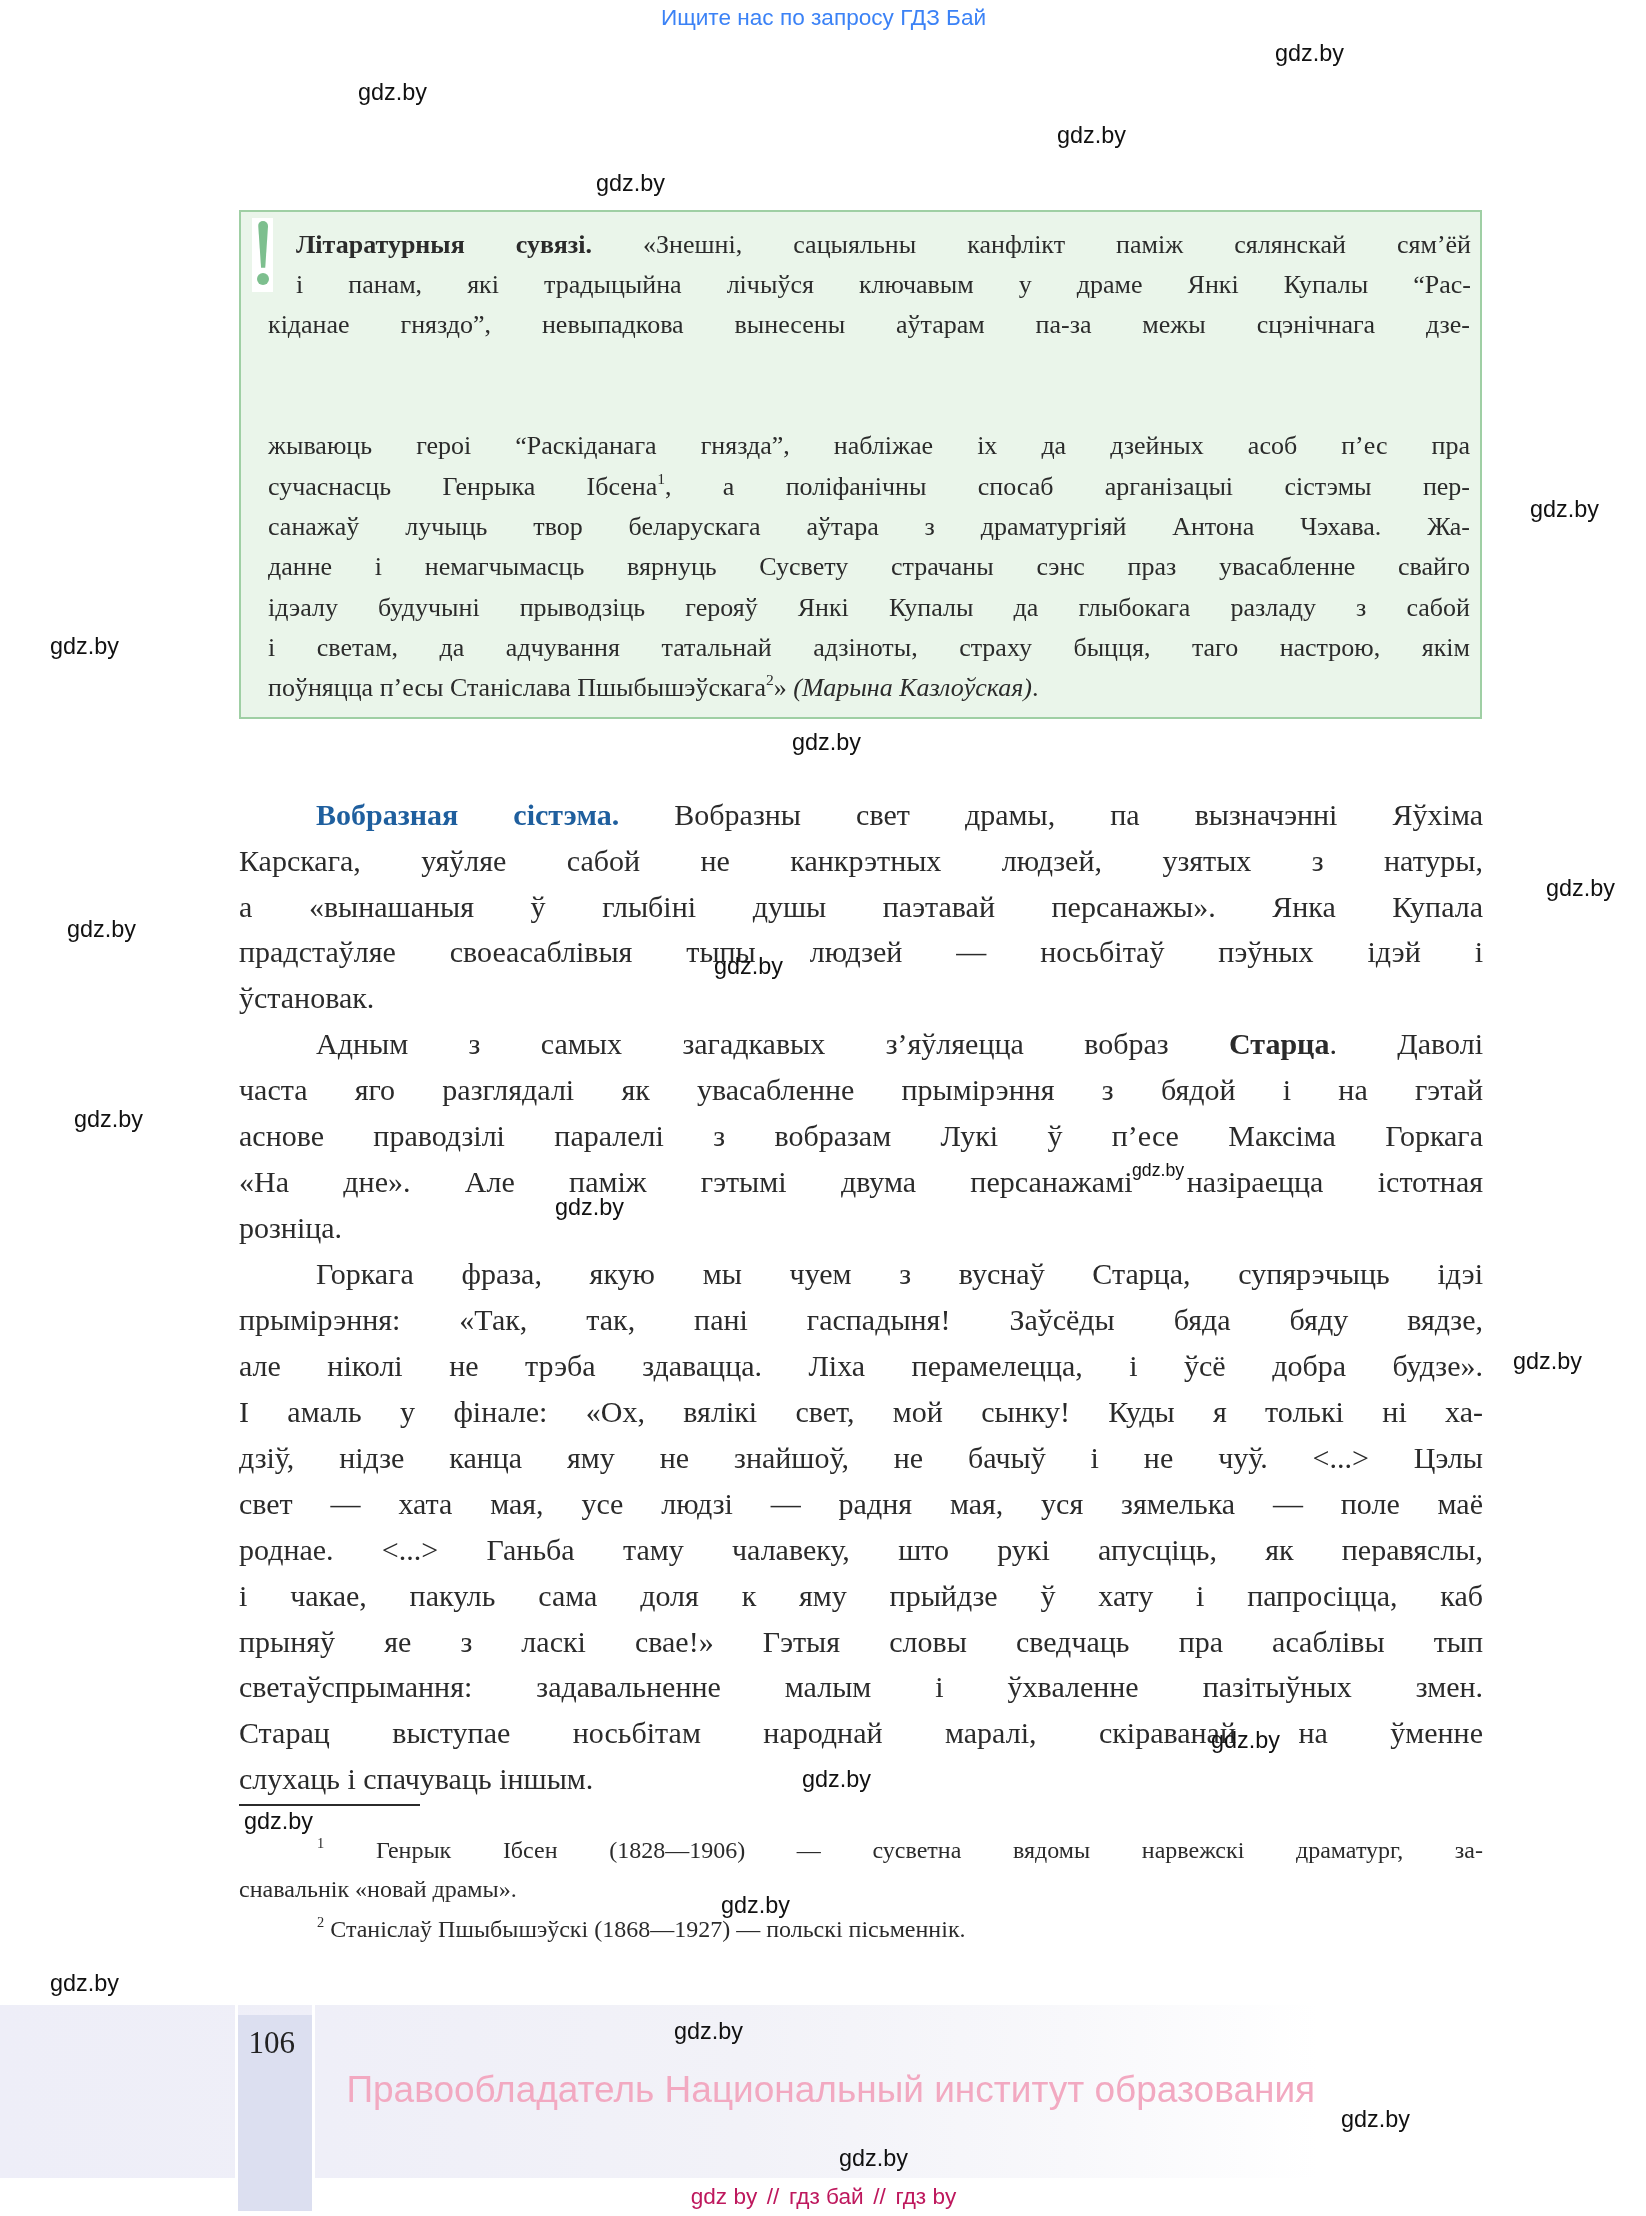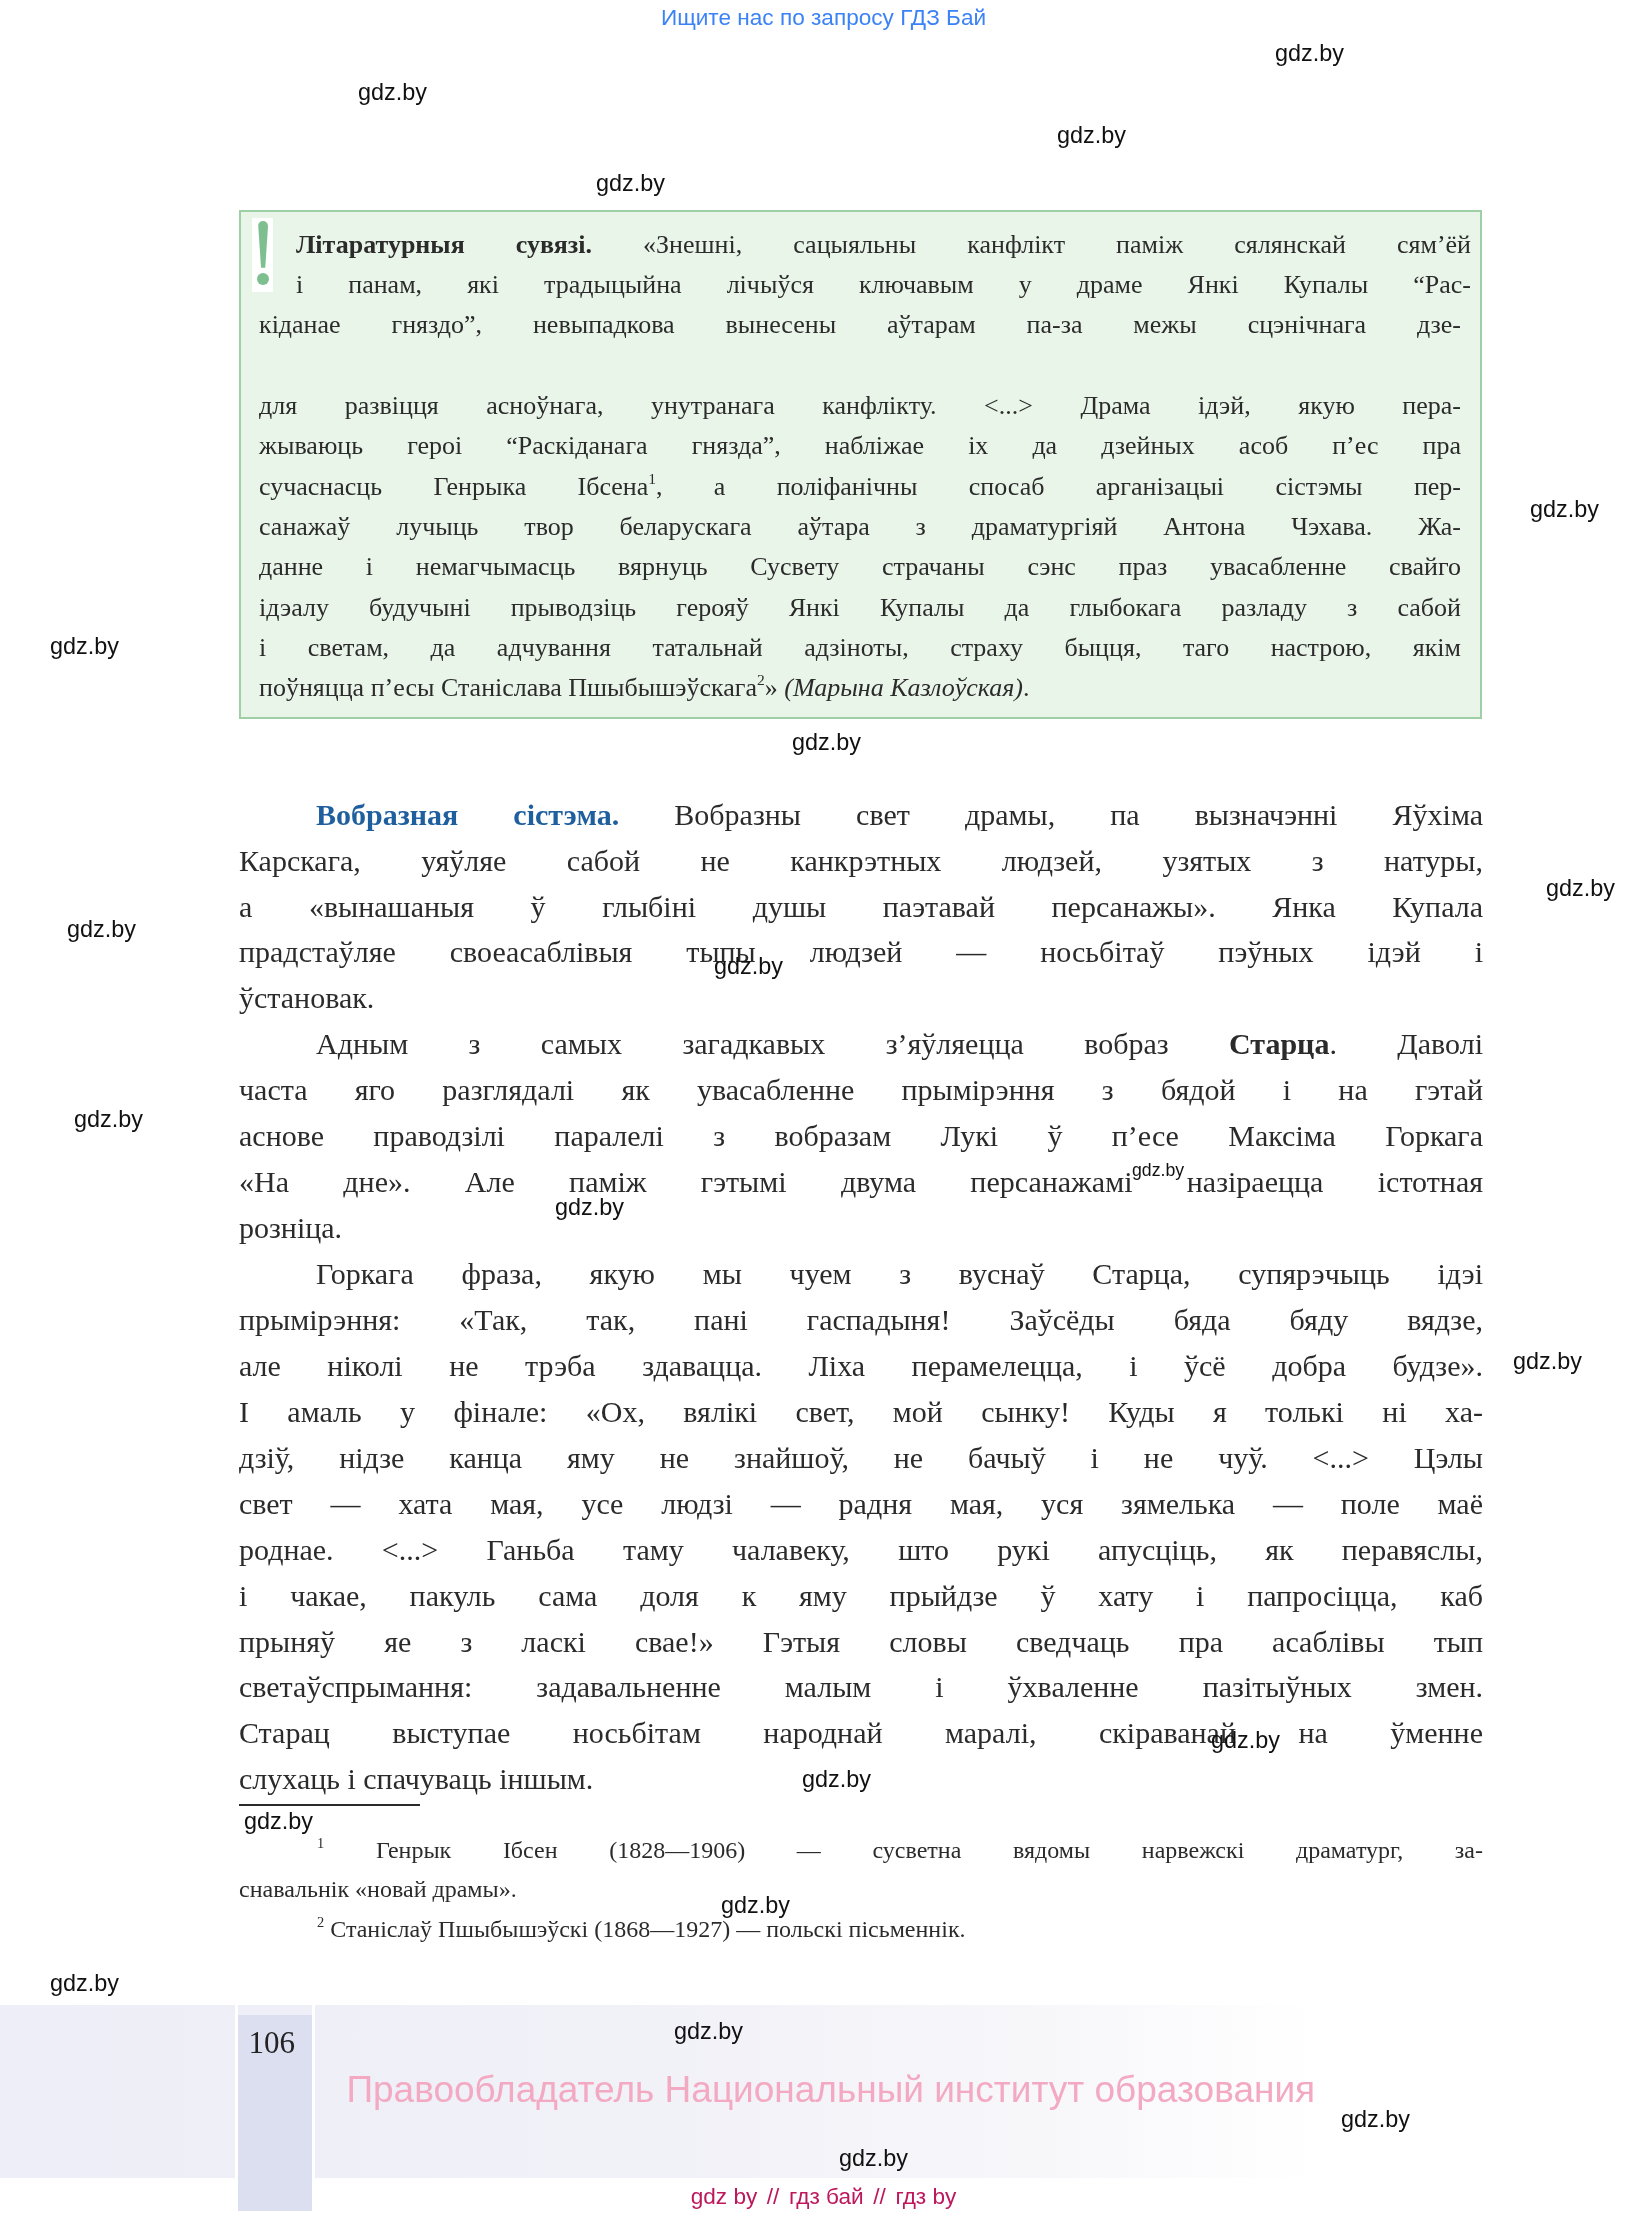--- a/index.html
+++ b/index.html
@@ -5,21 +5,21 @@
   html, body { margin:0; padding:0; }
   body { width:1647px; height:2216px; position:relative; background:#ffffff; overflow:hidden; font-family:"Liberation Serif","DejaVu Serif",serif; color:#2b2b2b; }
   .abs { position:absolute; }
   #top-banner { left:0; width:1647px; top:3.2px; text-align:center; font-family:"Liberation Sans","DejaVu Sans",sans-serif; font-size:22.6px; color:#3b82f6; line-height:29px; }
   .wm { position:absolute; font-family:"Liberation Sans","DejaVu Sans",sans-serif; font-size:23.4px; color:#111; line-height:26px; white-space:nowrap; }
   .wm.small { font-size:17.7px; line-height:19.3px; }
   #note-box { left:239px; top:210px; width:1239px; height:505px; background:#eaf5ea; border:2.4px solid #9fcfa4; }
   #excl-icon { position:absolute; left:11.3px; top:6.4px; width:21px; height:74px; background:#ffffff; }
   #excl-icon .bar { position:absolute; left:5.6px; top:2.4px; width:10.5px; height:47px; background:#7dbf8e; border-radius:5.6px 5.6px 2.4px 2.4px; clip-path:polygon(0 0,100% 0,70% 100%,30% 100%); }
   #excl-icon .dot { position:absolute; left:4.8px; top:55px; width:12px; height:12px; border-radius:50%; background:#7dbf8e; }
-  .box-line { position:absolute; left:18px; width:1202px; font-size:26px; line-height:40px; white-space:nowrap; text-align:justify; text-align-last:justify; }
+  .box-line { position:absolute; left:27px; width:1202px; font-size:26px; line-height:40px; white-space:nowrap; text-align:justify; text-align-last:justify; }
   .box-line.first, .box-line.second { left:55px; width:1175px; }
   .box-line.last { text-align-last:left; }
   .b { font-weight:bold; }
   .i { font-style:italic; }
   sup { font-size:0.6em; line-height:0; vertical-align:0.7em; }
   .main-line { position:absolute; left:239px; width:1244px; font-size:30px; line-height:47px; white-space:nowrap; text-align:justify; text-align-last:justify; }
   .main-line.indent { left:316px; width:1167px; }
   .main-line.last { text-align-last:left; }
   .heading { color:#1f5f9e; font-weight:bold; }
   #fn-sep { left:239px; top:1804px; width:181px; height:1.6px; background:#2b2b2b; }
@@ -41,21 +41,20 @@
 <div id="top-banner" class="abs">Ищите нас по запросу ГДЗ Бай</div>
 
 <div id="note-box" class="abs">
   <div id="excl-icon">
       <div class="bar"></div>
       <div class="dot"></div>
     </div>
   <div class="box-line first" style="top:13px"><span class="b">Літаратурныя сувязі.</span><span> «Знешні, сацыяльны канфлікт паміж сялянскай сям’ёй</span></div>
   <div class="box-line second" style="top:53px">і панам, які традыцыйна лічыўся ключавым у драме Янкі Купалы “Рас-</div>
   <div class="box-line" style="top:93px">кіданае гняздо”, невыпадкова вынесены аўтарам па-за межы сцэнічнага дзе-</div>
-  <div class="box-line" style="top:174px">для развіцця асноўнага, унутранага канфлікту. &lt;...&gt; Драма ідэй, якую пера-</div>
   <div class="box-line" style="top:214px">жываюць героі “Раскіданага гнязда”, набліжае іх да дзейных асоб п’ес пра</div>
   <div class="box-line" style="top:255px"><span>сучаснасць Генрыка Ібсена</span><sup>1</sup><span>, а поліфанічны спосаб арганізацыі сістэмы пер-</span></div>
   <div class="box-line" style="top:295px">санажаў лучыць твор беларускага аўтара з драматургіяй Антона Чэхава. Жа-</div>
   <div class="box-line" style="top:335px">данне і немагчымасць вярнуць Сусвету страчаны сэнс праз увасабленне свайго</div>
   <div class="box-line" style="top:376px">ідэалу будучыні прыводзіць герояў Янкі Купалы да глыбокага разладу з сабой</div>
   <div class="box-line" style="top:416px">і светам, да адчування татальнай адзіноты, страху быцця, таго настрою, якім</div>
   <div class="box-line last" style="top:456px"><span>поўняцца п’есы Станіслава Пшыбышэўскага</span><sup>2</sup><span>»</span><span class="i"> (Марына Казлоўская)</span><span>.</span></div>
 </div>
 
 <div>

